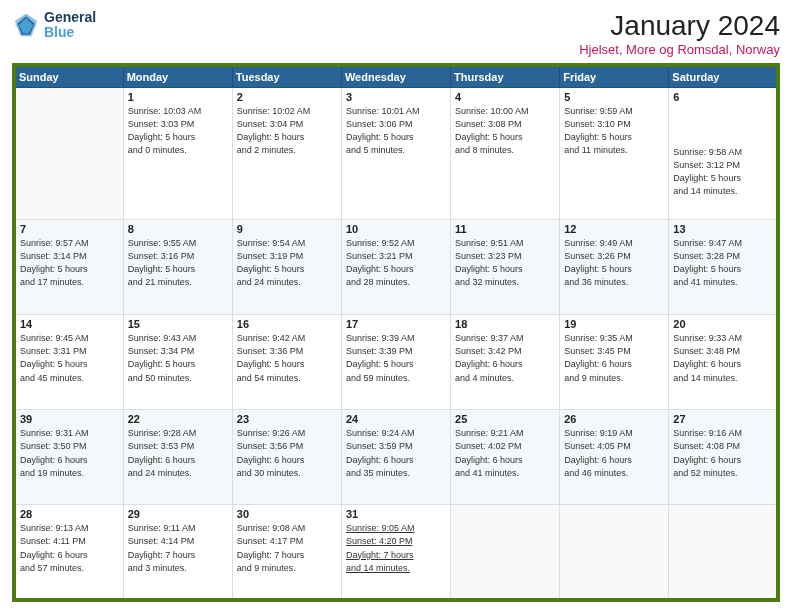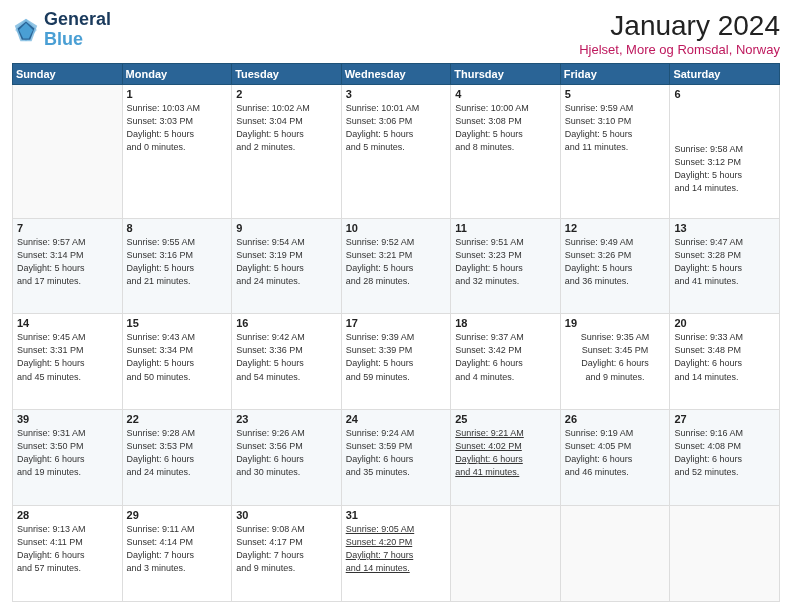--- a/index.html
+++ b/index.html
@@ -22,21 +22,21 @@
       justify-content: space-between;
       align-items: flex-start;
       margin-bottom: 6px;
     }
     .logo {
       display: flex;
       align-items: center;
       gap: 4px;
     }
     .logo-text {
-      font-size: 18px;
+      font-size: 14px;
       font-weight: bold;
       color: #1a3a5c;
       line-height: 1.1;
     }
     .logo-icon {
       width: 28px;
       height: 28px;
     }
     .title-block {
       text-align: right;
@@ -45,21 +45,21 @@
       font-size: 28px;
       font-weight: normal;
       color: #222;
     }
     .subtitle {
       font-size: 13px;
       color: #be185d;
     }
     .calendar {
       flex: 1;
-      border: 1px solid #4d7c0f;
+      border: 4px solid #4d7c0f;
       border-collapse: collapse;
       width: 100%;
       table-layout: fixed;
     }
     .calendar th {
       background-color: #2a6496;
       color: #fff;
       font-size: 11px;
       font-weight: bold;
       padding: 4px 3px;
@@ -260,21 +260,21 @@
           </td>
           <td>
             <span class="day-num">18</span>
             <div class="day-info" style="white-space: pre-line;">Sunrise: 9:37 AM
 Sunset: 3:42 PM
 Daylight: 6 hours
 and 4 minutes.</div>
           </td>
           <td>
             <span class="day-num">19</span>
-            <div class="day-info" style="white-space: pre-line; text-align: center;">Sunrise: 9:35 AM
+            <div class="day-info" style="white-space: pre-line;">Sunrise: 9:35 AM
 Sunset: 3:45 PM
 Daylight: 6 hours
 and 9 minutes.</div>
           </td>
           <td>
             <span class="day-num">20</span>
             <div class="day-info" style="white-space: pre-line;">Sunrise: 9:33 AM
 Sunset: 3:48 PM
 Daylight: 6 hours
 and 14 minutes.</div>
@@ -304,21 +304,21 @@
           </td>
           <td>
             <span class="day-num">24</span>
             <div class="day-info" style="white-space: pre-line;">Sunrise: 9:24 AM
 Sunset: 3:59 PM
 Daylight: 6 hours
 and 35 minutes.</div>
           </td>
           <td>
             <span class="day-num">25</span>
-            <div class="day-info" style="white-space: pre-line; text-decoration: underline;">Sunrise: 9:21 AM
+            <div class="day-info" style="white-space: pre-line;">Sunrise: 9:21 AM
 Sunset: 4:02 PM
 Daylight: 6 hours
 and 41 minutes.</div>
           </td>
           <td>
             <span class="day-num">26</span>
             <div class="day-info" style="white-space: pre-line;">Sunrise: 9:19 AM
 Sunset: 4:05 PM
 Daylight: 6 hours
 and 46 minutes.</div>

